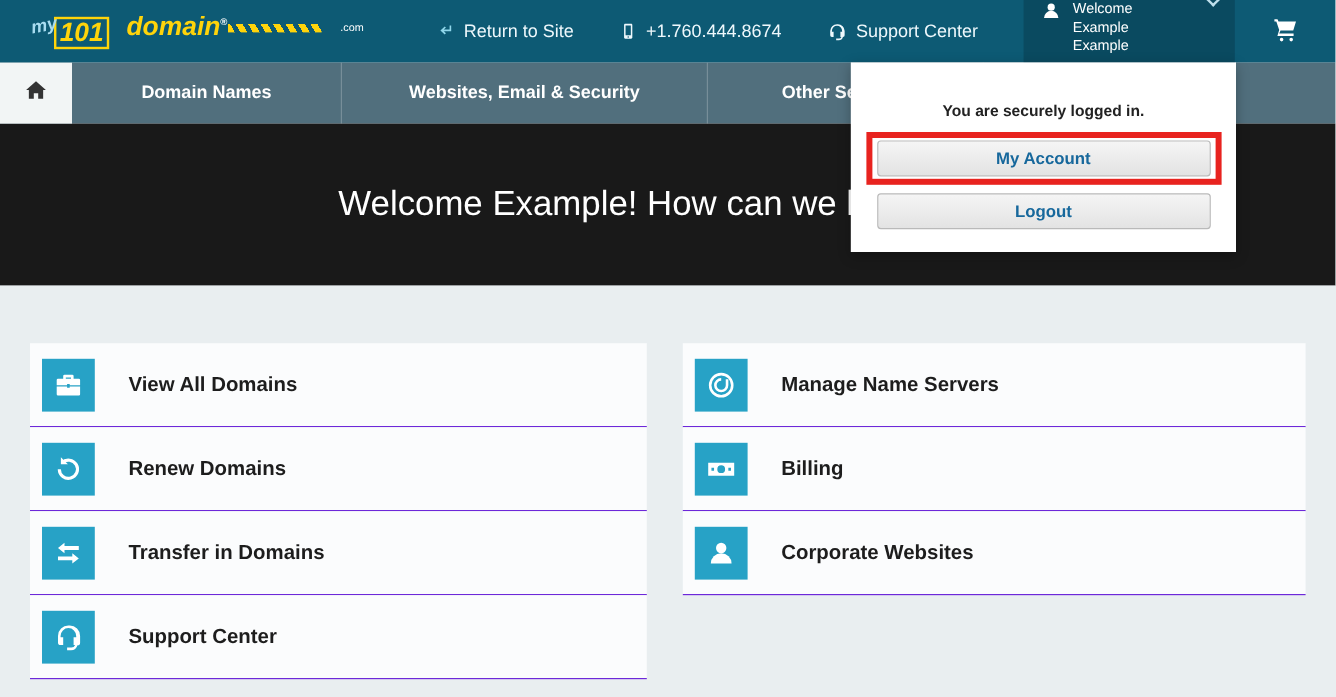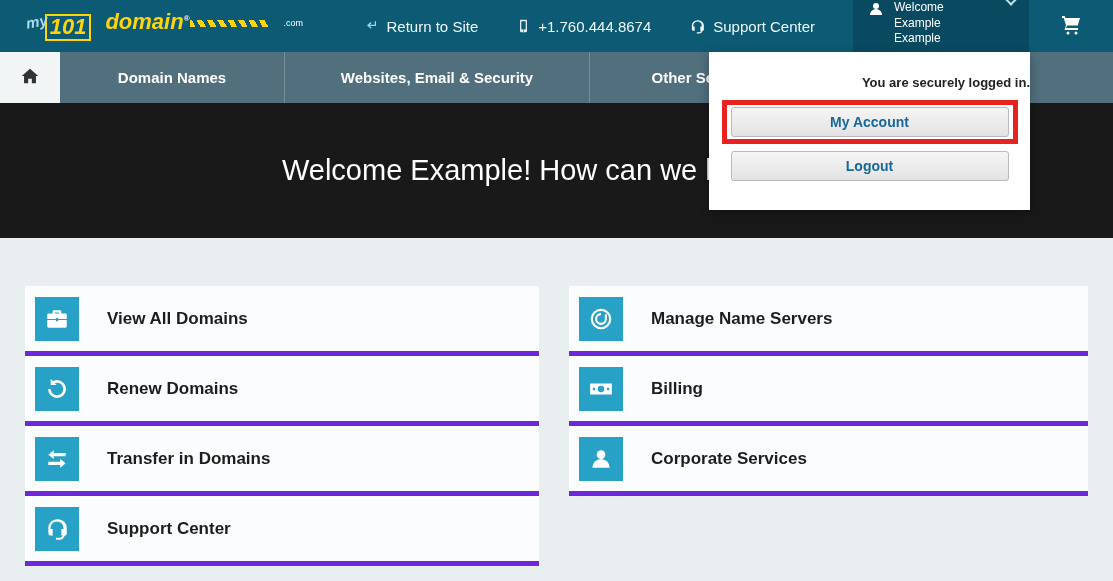--- a/index.html
+++ b/index.html
@@ -44,31 +44,31 @@
   .nav-item:nth-of-type(4) { width:230px; }
 
   
   .hero { height:135px; background:#191919; display:flex; align-items:center; justify-content:center; }
   .hero h1 { color:#fff; font-size:29px; font-weight:400; }
 
   
   .content { height:343px; background:#e9eef0; padding:48px 25px 0; display:flex; gap:30px; }
   .col-left  { width:515px; }
   .col-right { width:520px; }
-  .qrow { height:70px; background:#fbfcfd; border-bottom:5px solid #6d28d9;
+  .qrow { height:70px; background:#fbfcfd; border-bottom:1px solid #6d28d9;
     display:flex; align-items:center; padding-left:10px; cursor:pointer; }
   .icon-sq { width:44px; height:44px; background:#27a2c6; display:flex;
     align-items:center; justify-content:center; flex:0 0 44px; }
   .icon-sq svg { width:26px; height:26px; }
   .qlabel { margin-left:28px; font-size:17px; font-weight:700; color:#1d1d1d; }
 
   
   .dropdown { position:absolute; left:709px; top:52px; width:321px; height:158px;
     background:#fff; z-index:10; box-shadow:0 3px 10px rgba(0,0,0,.28); }
-  .dd-status { text-align:right; font-size:13px; font-weight:700; color:#222; padding-top:23px; }
+  .dd-status { text-align:center; font-size:13px; font-weight:700; color:#222; padding-top:33px; }
   .red-frame { width:296px; margin:10px auto 0; border:5px solid #e8231f; padding:2px 4px; }
   .dd-btn { display:block; width:100%; height:30px; background:linear-gradient(#f5f5f5,#e3e3e3);
     border:1px solid #b9b9b9; border-radius:3px; color:#17689c; font-weight:700; font-size:14px;
     font-family:"Liberation Sans","DejaVu Sans",sans-serif; cursor:pointer; }
   .dd-btn.logout { width:278px; margin:7px auto 12px; display:block; }
 </style>
 </head>
 <body>
 
 <header class="topbar">
@@ -215,21 +215,21 @@
       <span class="qlabel">Billing</span>
     </div>
 
     <div class="qrow">
       <span class="icon-sq">
         <svg viewBox="0 0 24 24" fill="#ffffff">
             <circle cx="12" cy="8" r="4"></circle>
             <path d="M4 20a8 8 0 0 1 16 0z"></path>
           </svg>
       </span>
-      <span class="qlabel">Corporate Services</span>
+      <span class="qlabel">Corporate Websites</span>
     </div>
   </div>
 </main>
 
 <div class="dropdown">
   <div class="dd-status">You are securely logged in.</div>
   <div class="red-frame">
     <button class="dd-btn">My Account</button>
   </div>
   <button class="dd-btn logout">Logout</button>

